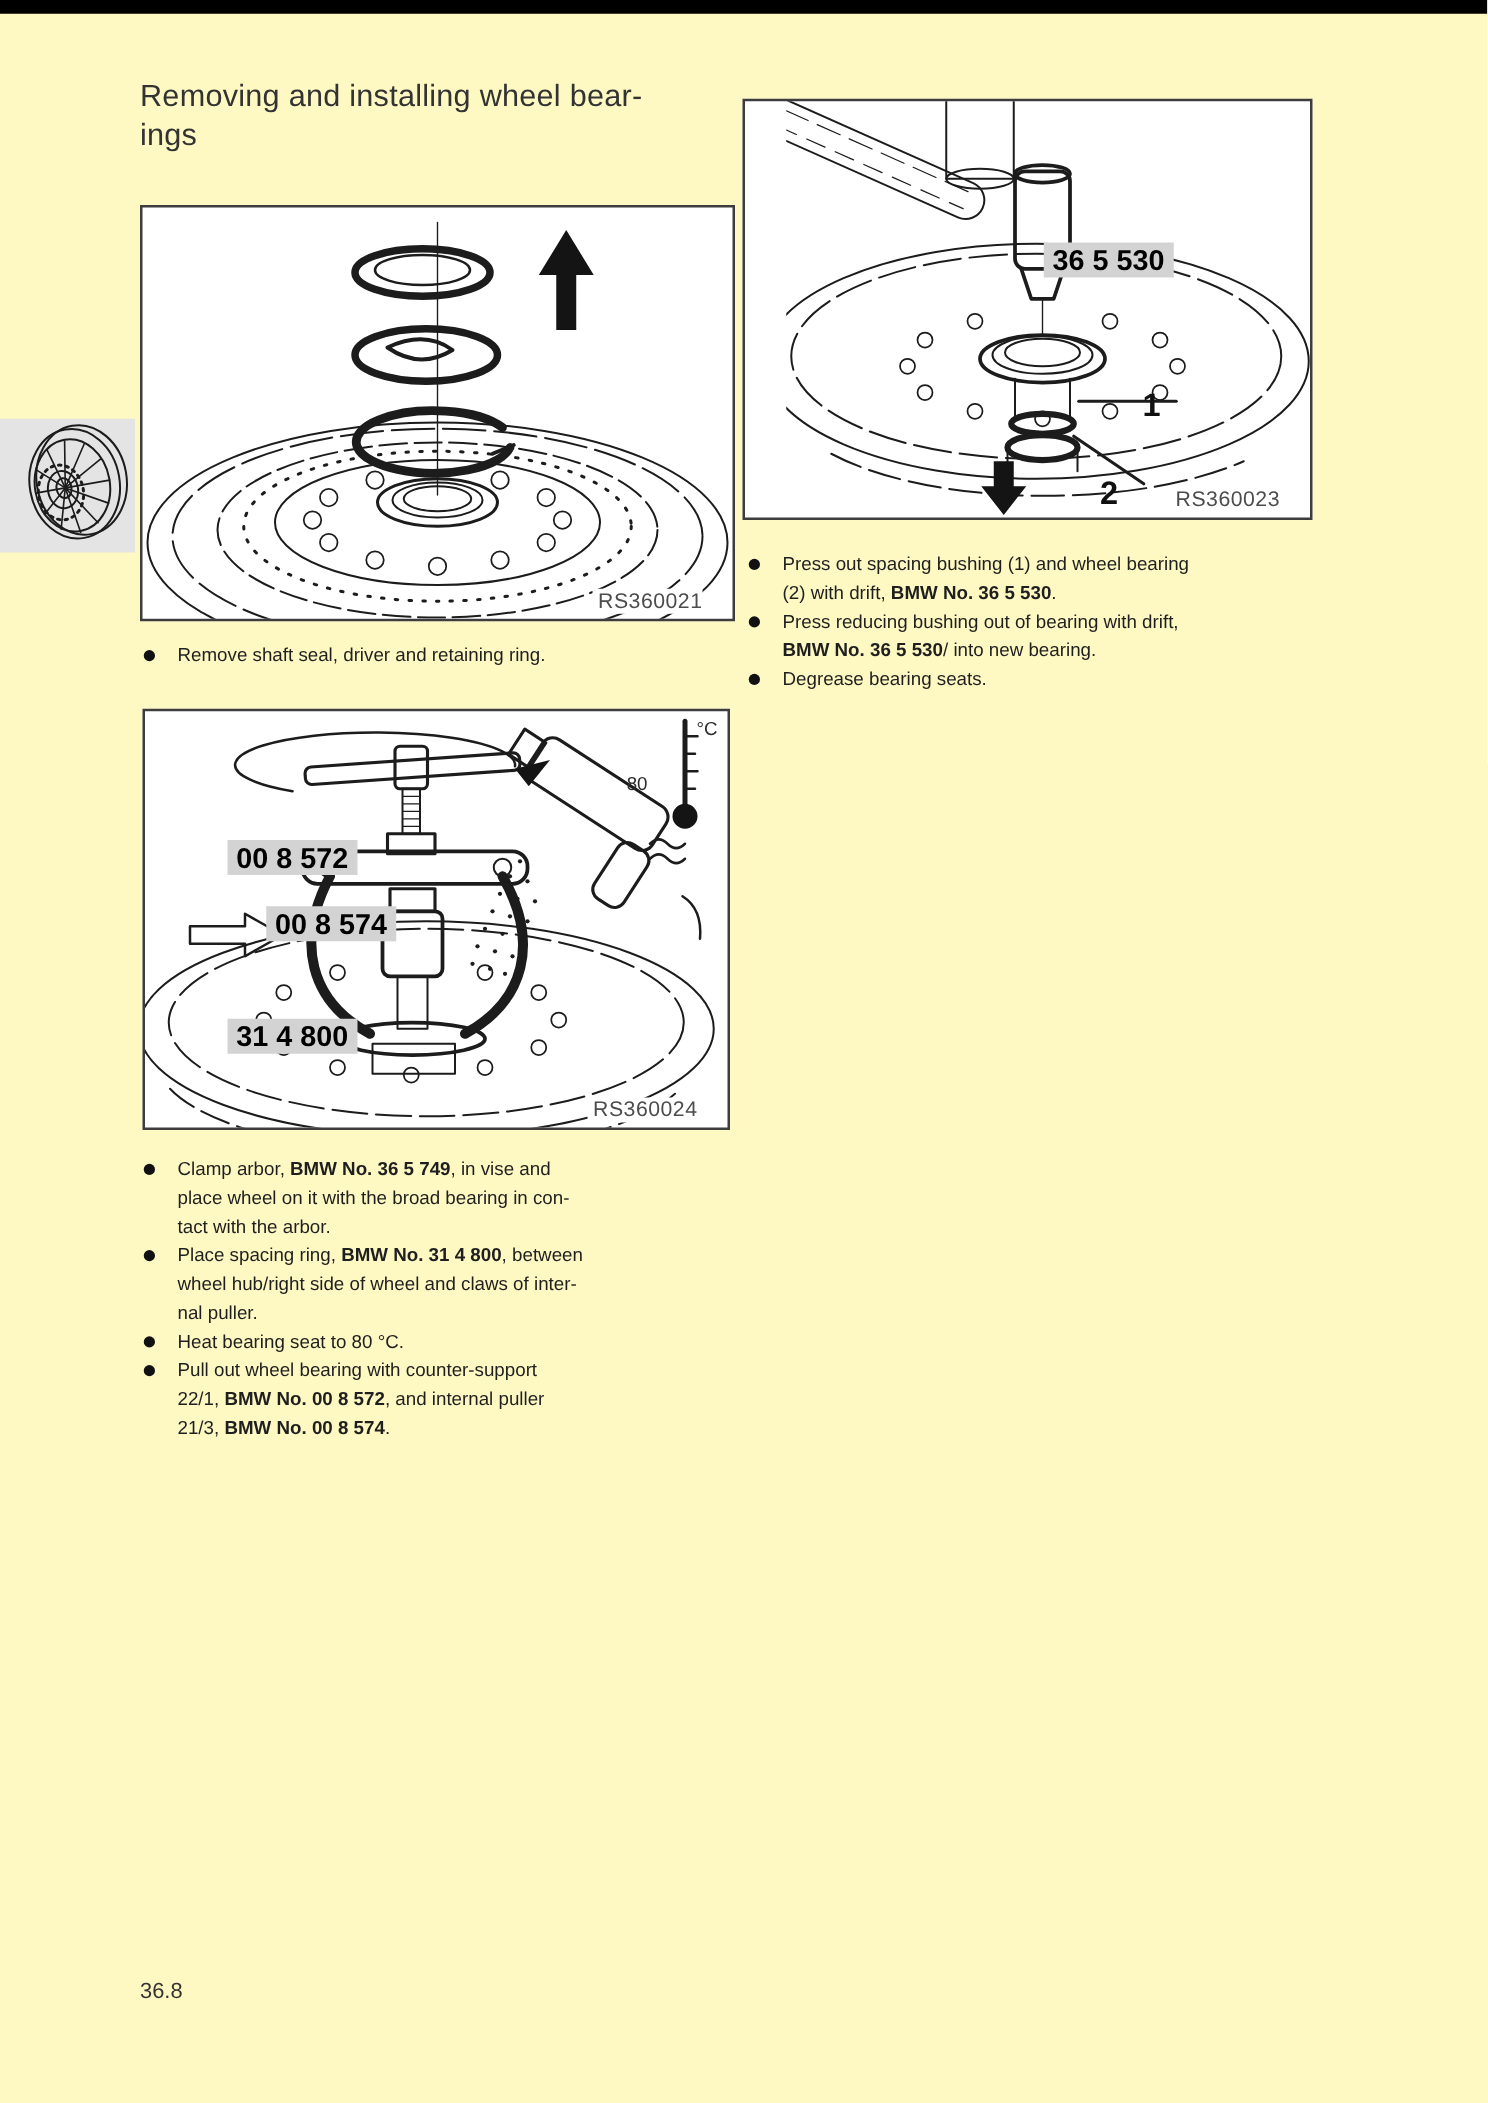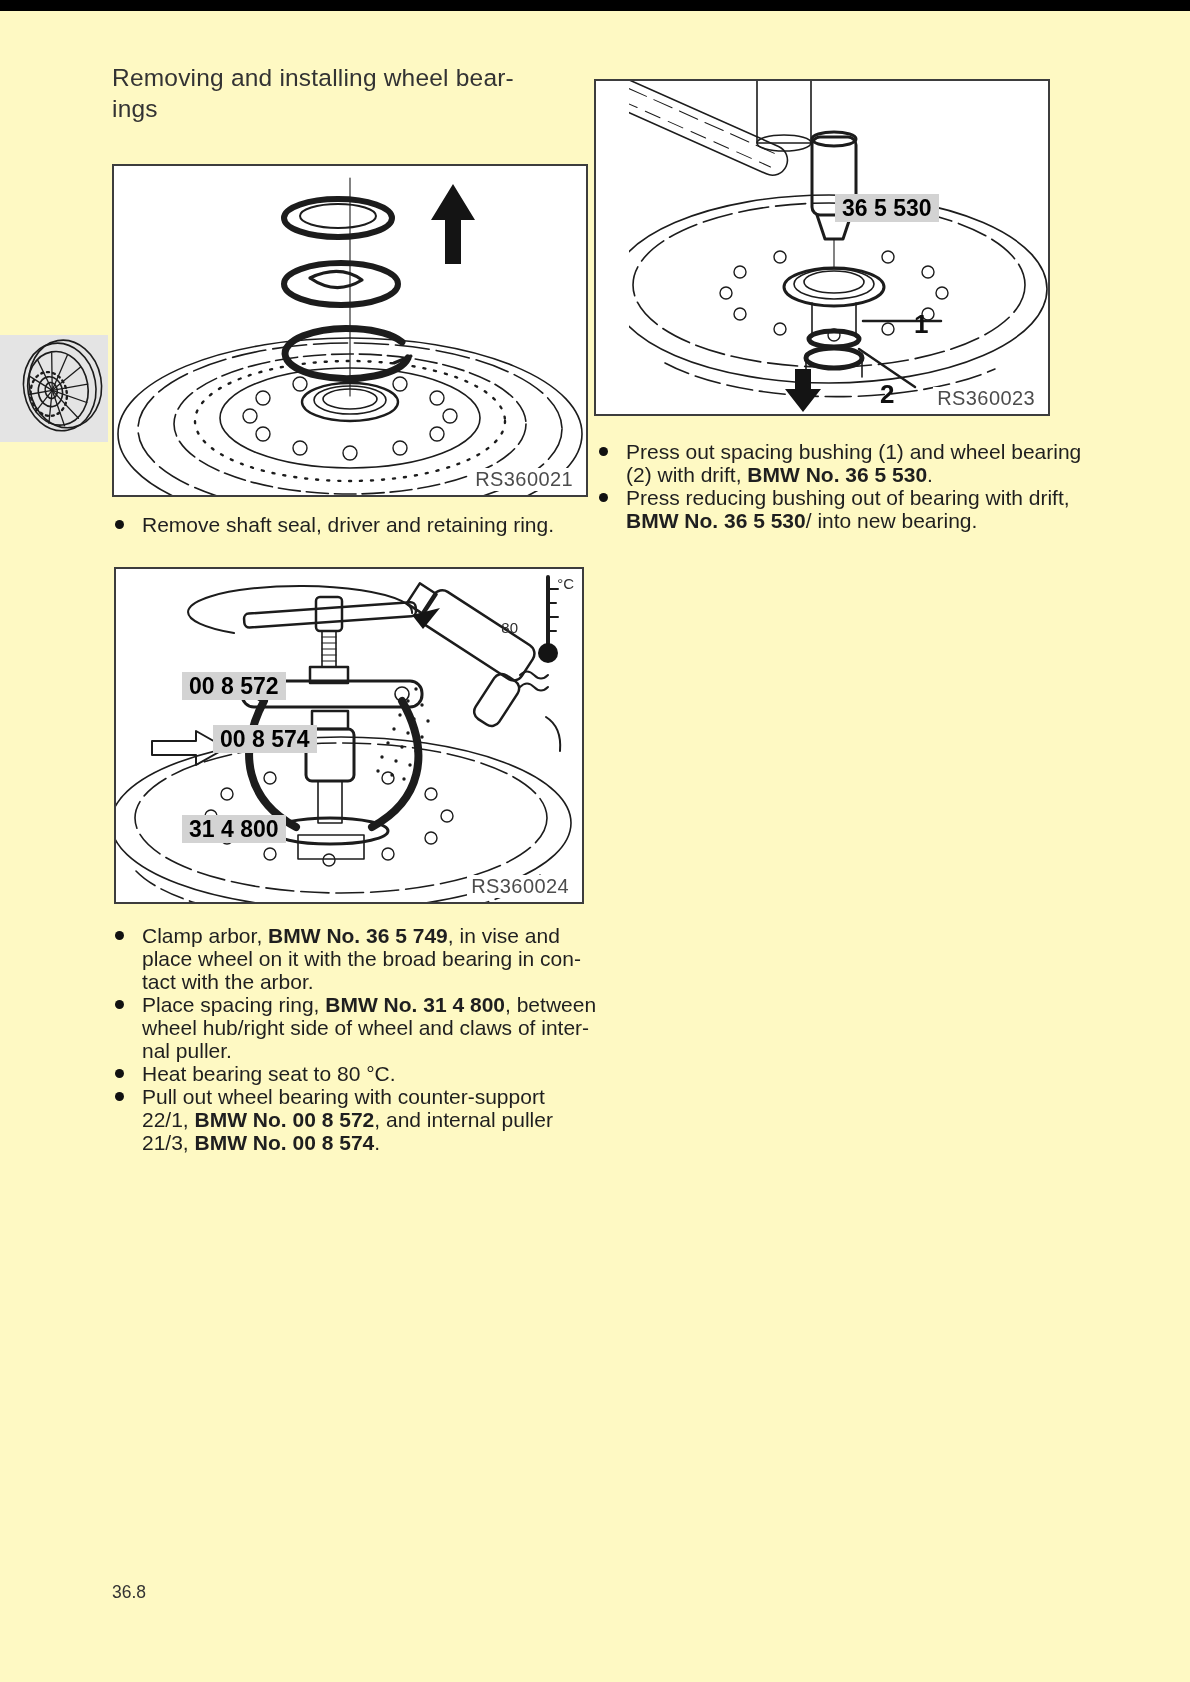--- a/index.html
+++ b/index.html
@@ -13,31 +13,31 @@
     position:absolute; left:112px; top:62px; width:500px;
     font-size:24.5px; line-height:31px; font-weight:400; color:#333;
     white-space:pre-line; letter-spacing:0.2px;
   }
   .sidebox { position:absolute; left:0; top:335px; width:108px; height:107px; background:#e4e4e4; }
   .figure { position:absolute; border:2px solid #3d3d3d; background:#fff; }
   .fig1 { left:112px; top:164px; width:476px; height:333px; }
   .fig2 { left:594px; top:79px;  width:456px; height:337px;padding-left:33px; }
   .fig3 { left:114px; top:567px; width:470px; height:337px; }
   .caption {
-    position:absolute; right:13px; bottom:4px;
-    font-size:20px; color:#4c4c4c; letter-spacing:0.4px; background:#fff; padding-left:4px;
+    position:absolute; right:24px; bottom:4px;
+    font-size:17px; color:#4c4c4c; letter-spacing:0.4px; background:#fff; padding-left:4px;
   }
   .toollabel {
     position:absolute; background:#d3d3d3; color:#000;
     font-weight:700; font-size:23px; line-height:28px; padding:0 7px; white-space:nowrap;
   }
   .partnum { position:absolute; font-weight:700; font-size:26px; color:#101010; }
   .thermo-num { position:absolute; font-size:15px; color:#2e2e2e; }
   .bullets { position:absolute; list-style:none; }
-  .bullets li { position:relative; padding-left:30px; font-size:21px; line-height:23px; color:#1f1f1f; }
+  .bullets li { position:relative; padding-left:30px; font-size:15px; line-height:23px; color:#1f1f1f; }
   .bullets li::before {
     content:""; position:absolute; left:3px; top:7px;
     width:9px; height:9px; border-radius:50%; background:#111;
   }
   .li-text { white-space:pre-line; }
   .b { font-weight:700; }
   .list1 { left:112px; top:513px; width:490px; }
   .listR { left:596px; top:440px; width:566px; }
   .list2 { left:112px; top:924px; width:492px; }
   .pagenum { position:absolute; left:112px; top:1582px; font-size:17.5px; color:#333; }
@@ -176,20 +176,21 @@
     <span class="partnum" style="left:318px; top:228px;">1</span>
     <span class="partnum" style="left:284px; top:298px;">2</span>
     <figcaption class="caption">RS360023</figcaption>
   </figure>
 
   <ul class="bullets listR">
       <li><span class="li-text"><span>Press out spacing bushing (1) and wheel bearing
 (2) with drift, </span><span class="b">BMW No. 36 5 530</span><span>.</span></span></li>
       <li><span class="li-text"><span>Press reducing bushing out of bearing with drift,
 </span><span class="b">BMW No. 36 5 530</span><span>/ into new bearing.</span></span></li>
+      <li><span class="li-text"><span>Degrease bearing seats.</span></span></li>
     </ul>
 
   <figure class="figure fig3">
     <svg width="466" height="333" viewBox="0 0 466 333">
       <g class="lineart">
         <ellipse cx="225" cy="254" rx="230" ry="86"></ellipse>
         <ellipse cx="225" cy="249" rx="206" ry="75" stroke-dasharray="28 7"></ellipse>
         <path d="M20 302 a215 75 0 0 0 404 4" stroke-dasharray="24 7"></path>
         <g stroke-width="1.4">
           <circle cx="331" cy="247" r="6"></circle>

